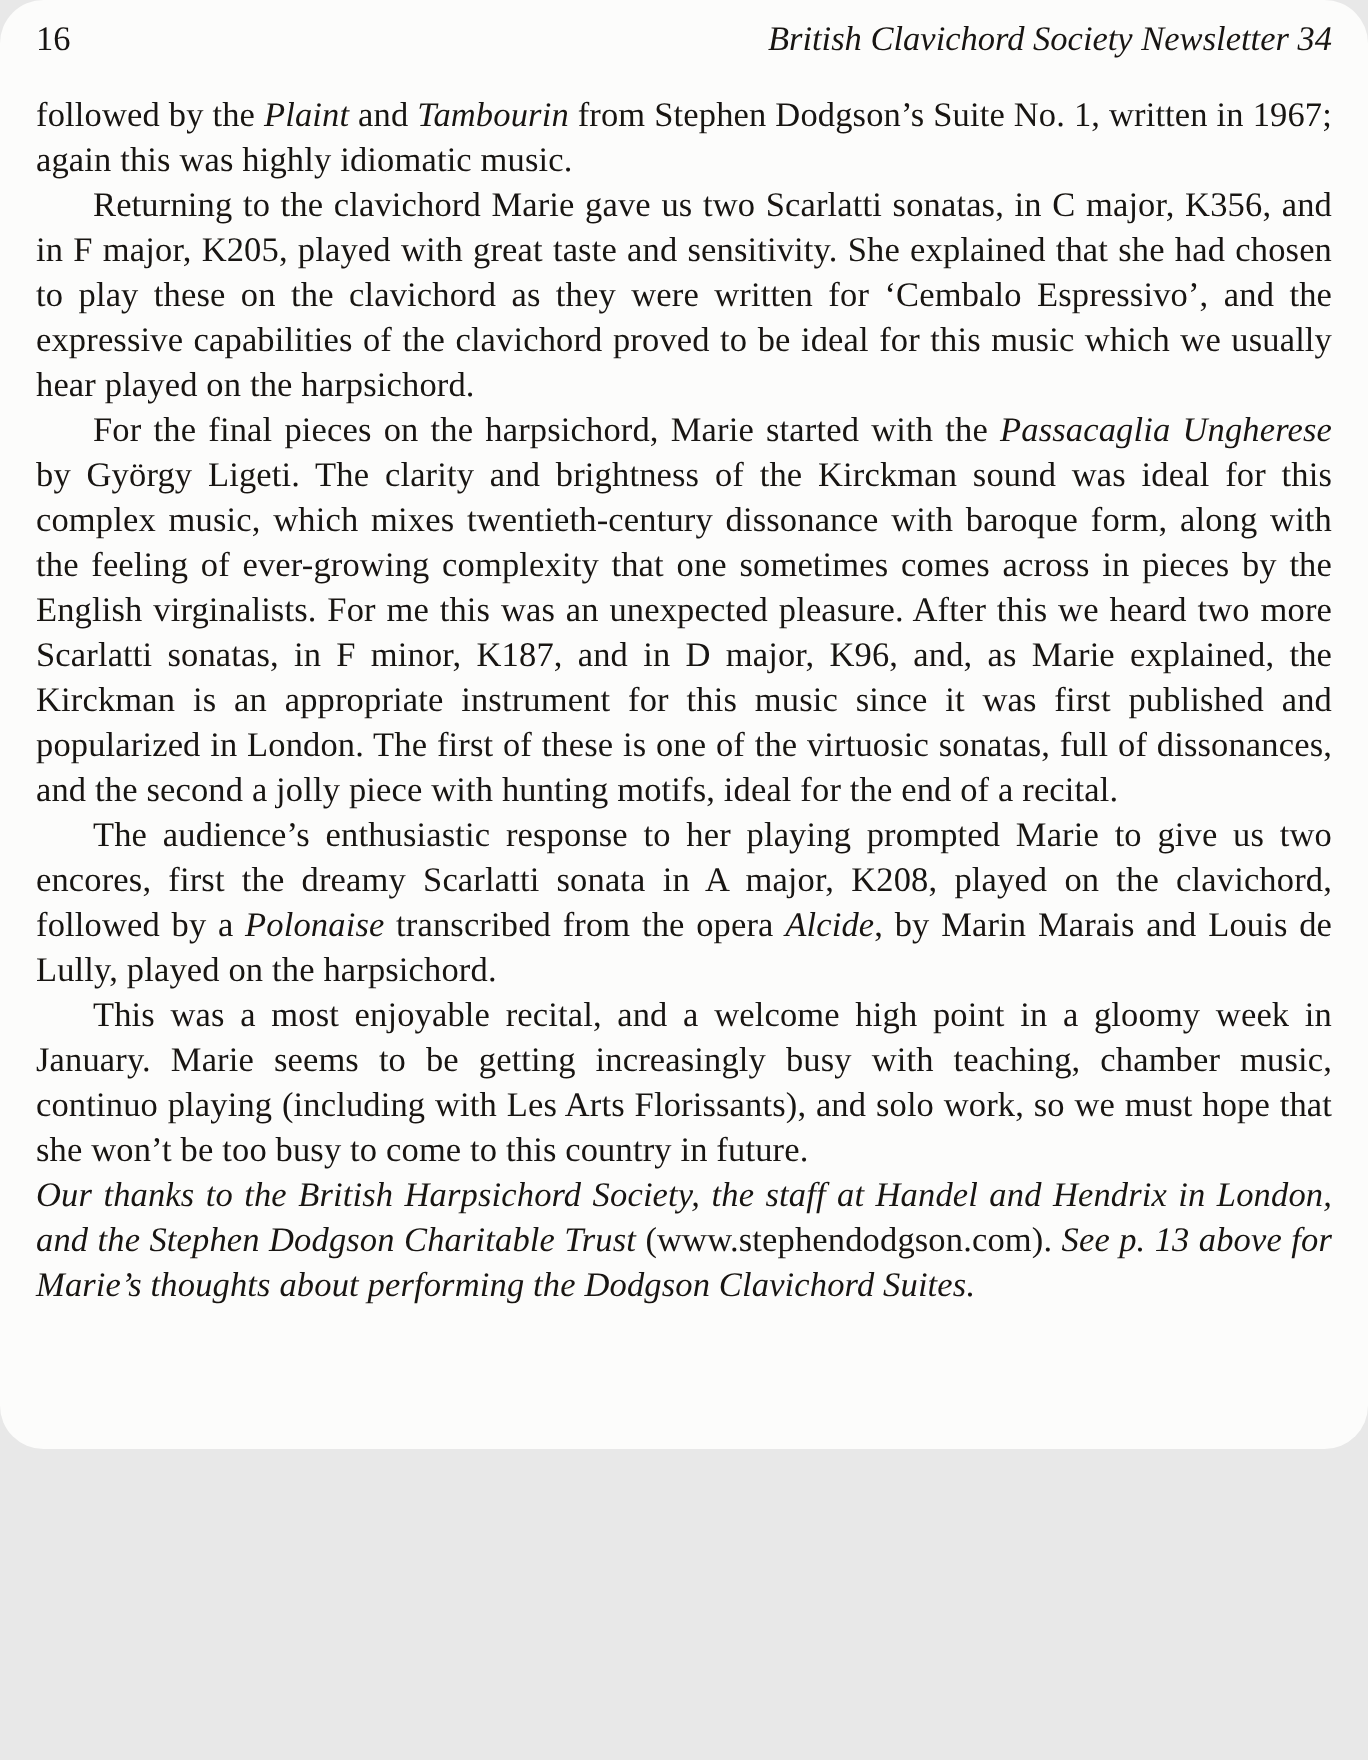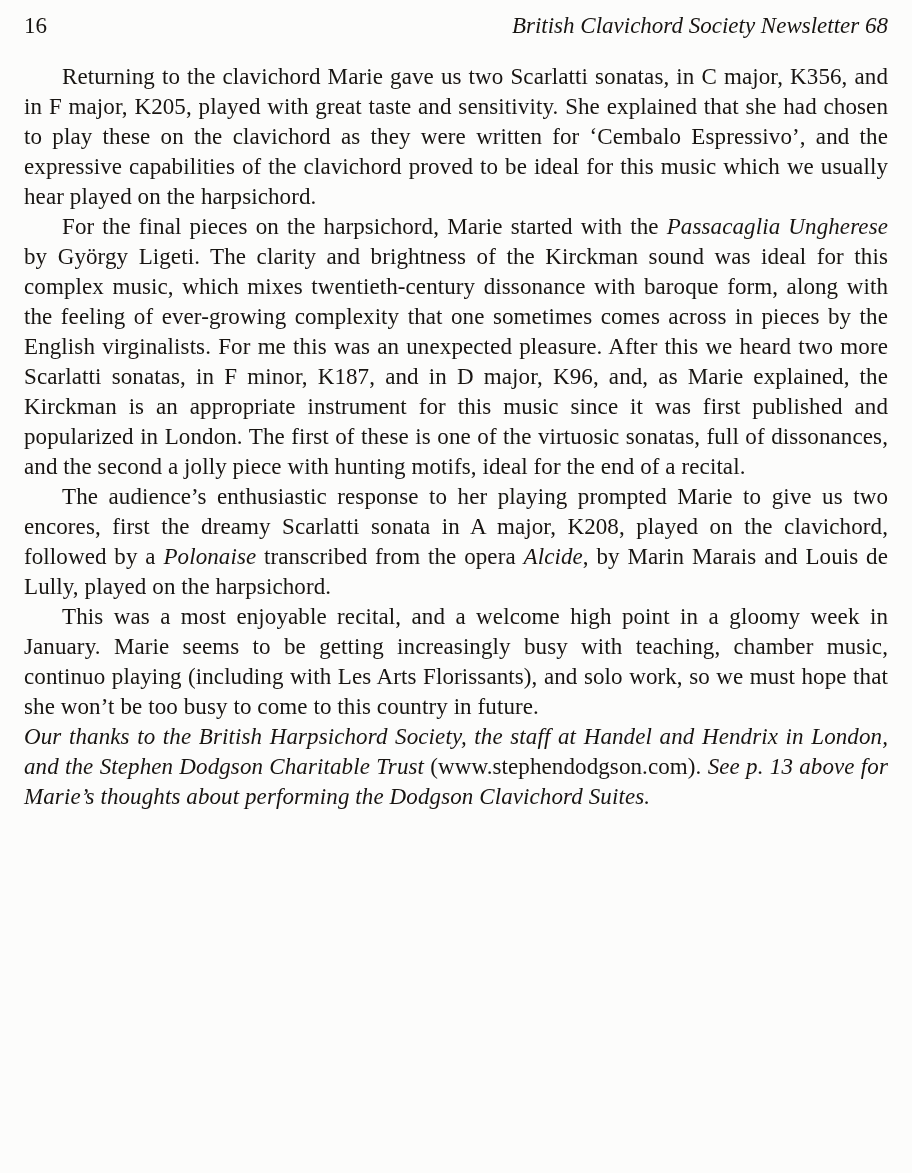--- a/index.html
+++ b/index.html
@@ -3,27 +3,28 @@
 <meta charset="utf-8">
 <style>
   html, body {
     margin: 0;
     padding: 0;
     background: #e8e8e8;
   }
   .page {
     position: relative;
     width: 912px;
-    height: 1173px;
+    height: 966px;
     box-sizing: border-box;
     background: #fcfcfb;
     padding: 12px 24px 0 24px;
     font-family: "Liberation Serif", "DejaVu Serif", serif;
     color: #181512;
     overflow: hidden;
+    border-radius: 29px;
   }
   .page-header {
     display: flex;
     justify-content: space-between;
     align-items: baseline;
     font-size: 23px;
     line-height: 28px;
     margin-bottom: 22px;
   }
   .page-number {
@@ -49,24 +50,25 @@
   .footer-note {
   }
 </style>
 </head>
 <body>
 
 <div class="page">
 
   <header class="page-header">
     <span class="page-number">16</span>
-    <span class="header-title">British Clavichord Society Newsletter 68</span>
+    <span class="header-title">British Clavichord Society Newsletter 34</span>
   </header>
 
   <main class="page-body">
+      <p class="para"><span>followed by the </span><span class="it">Plaint</span><span> and </span><span class="it">Tambourin</span><span> from Stephen Dodgson’s Suite No. 1, written in 1967; again this was highly idiomatic music.</span></p>
       <p class="para indent"><span>Returning to the clavichord Marie gave us two Scarlatti sonatas, in C major, K356, and in F major, K205, played with great taste and sensitivity. She explained that she had chosen to play these on the clavichord as they were written for ‘Cembalo Espressivo’, and the expressive capabilities of the clavichord proved to be ideal for this music which we usually hear played on the harpsichord.</span></p>
       <p class="para indent"><span>For the final pieces on the harpsichord, Marie started with the </span><span class="it">Passacaglia Ungherese</span><span> by György Ligeti. The clarity and brightness of the Kirckman sound was ideal for this complex music, which mixes twentieth-century dissonance with baroque form, along with the feeling of ever-growing complexity that one sometimes comes across in pieces by the English virginalists. For me this was an unexpected pleasure. After this we heard two more Scarlatti sonatas, in F minor, K187, and in D major, K96, and, as Marie explained, the Kirckman is an appropriate instrument for this music since it was first published and popularized in London. The first of these is one of the virtuosic sonatas, full of dissonances, and the second a jolly piece with hunting motifs, ideal for the end of a recital.</span></p>
       <p class="para indent"><span>The audience’s enthusiastic response to her playing prompted Marie to give us two encores, first the dreamy Scarlatti sonata in A major, K208, played on the clavichord, followed by a </span><span class="it">Polonaise</span><span> transcribed from the opera </span><span class="it">Alcide</span><span>, by Marin Marais and Louis de Lully, played on the harpsichord.</span></p>
       <p class="para indent"><span>This was a most enjoyable recital, and a welcome high point in a gloomy week in January. Marie seems to be getting increasingly busy with teaching, chamber music, continuo playing (including with Les Arts Florissants), and solo work, so we must hope that she won’t be too busy to come to this country in future.</span></p>
     </main>
 
   <footer class="footer-note">
       <p class="para"><span class="it">Our thanks to the British Harpsichord Society, the staff at Handel and Hendrix in London, and the Stephen Dodgson Charitable Trust </span><span>(www.stephendodgson.com).</span><span class="it"> See p. 13 above for Marie’s thoughts about performing the Dodgson Clavichord Suites.</span></p>
     </footer>
 

